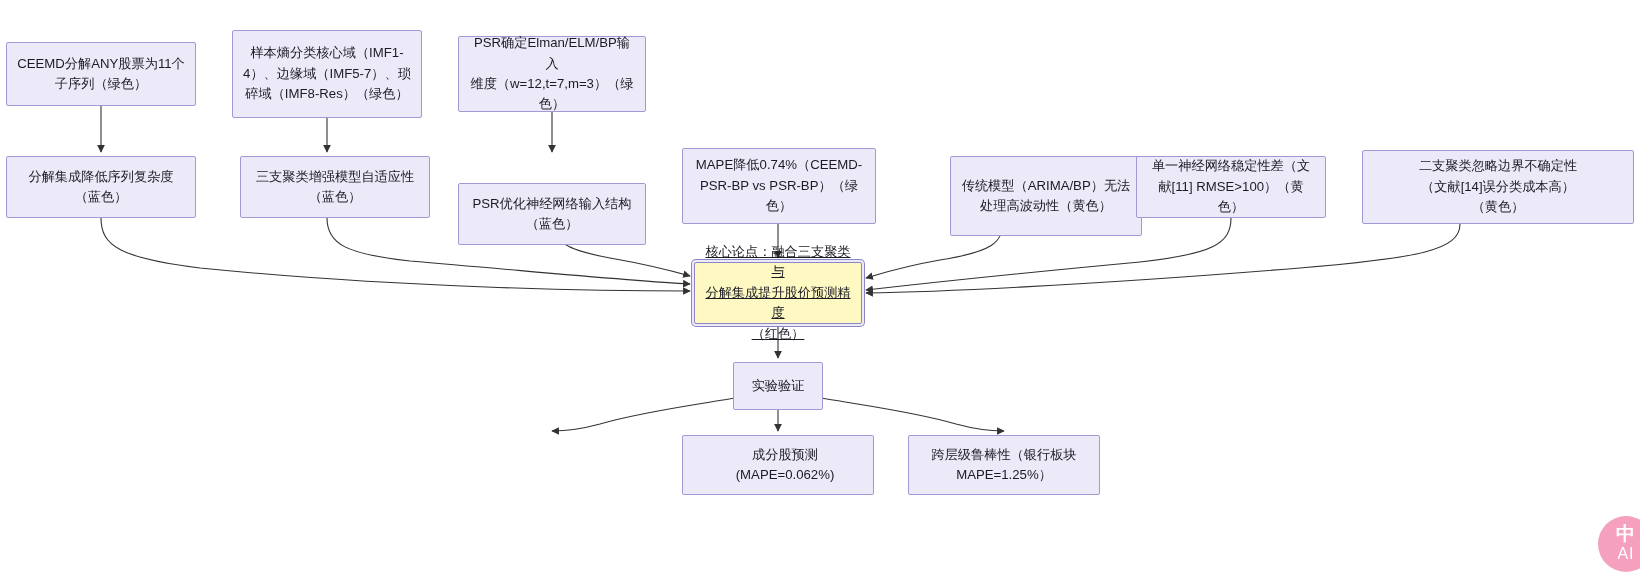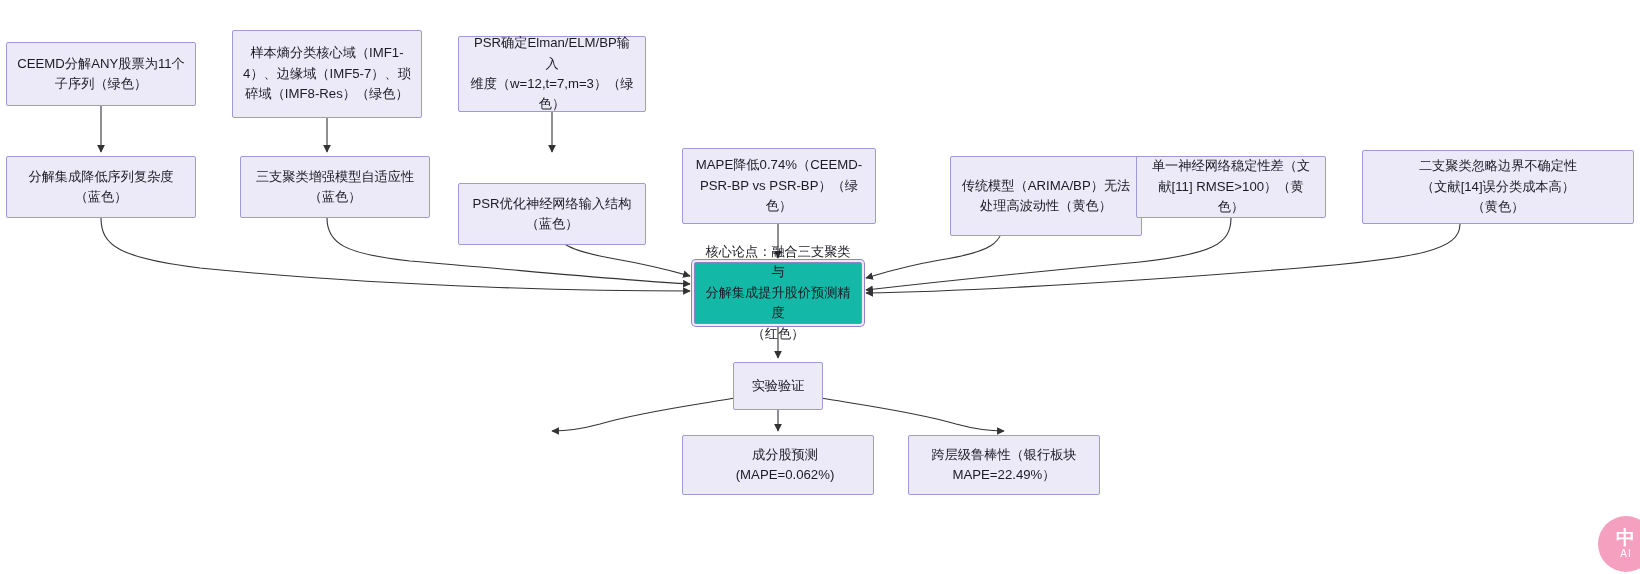--- a/index.html
+++ b/index.html
@@ -41,21 +41,22 @@
     padding: 4px 10px;
     z-index: 2;
   }
   .node .txt {
     display: block;
     white-space: pre-line;
   }
   .node.core {
     border: 1.8px solid #8C86C9;
     box-shadow: 0 0 0 2px #ECEAF8, 0 0 0 3px #8C86C9;
-    background: #14b8a6;
+    background: #fef9c3;
+    text-decoration: underline;
   }
   .watermark {
     position: absolute;
     width: 56px;
     height: 56px;
     border-radius: 50%;
     background: #F4A0BE;
     display: flex;
     align-items: center;
     justify-content: center;
@@ -64,21 +65,21 @@
     z-index: 3;
     overflow: hidden;
   }
   .watermark .wm-cn {
     font-size: 19px;
     line-height: 1;
     font-weight: 600;
     letter-spacing: 1px;
   }
   .watermark .wm-en {
-    font-size: 10px;
+    font-size: 16px;
     line-height: 1.2;
     letter-spacing: 1px;
     margin-top: 1px;
   }
 </style>
 </head>
 <body>
 
 <div id="canvas">
 
@@ -177,21 +178,21 @@
   </div>
 
 
   <div class="node" style="left:682px; top:435px; width:192px; height:60px;padding-left:24px;">
     <span class="txt">成分股预测
 (MAPE=0.062%)</span>
   </div>
 
   <div class="node" style="left:908px; top:435px; width:192px; height:60px;">
     <span class="txt">跨层级鲁棒性（银行板块
-MAPE=22.49%）</span>
+MAPE=1.25%）</span>
   </div>
 
   <div class="watermark" style="left:1598px; top:516px;">
     <span class="wm-cn">中</span>
     <span class="wm-en">AI</span>
   </div>
 
 </div>
 
 </body></html>

